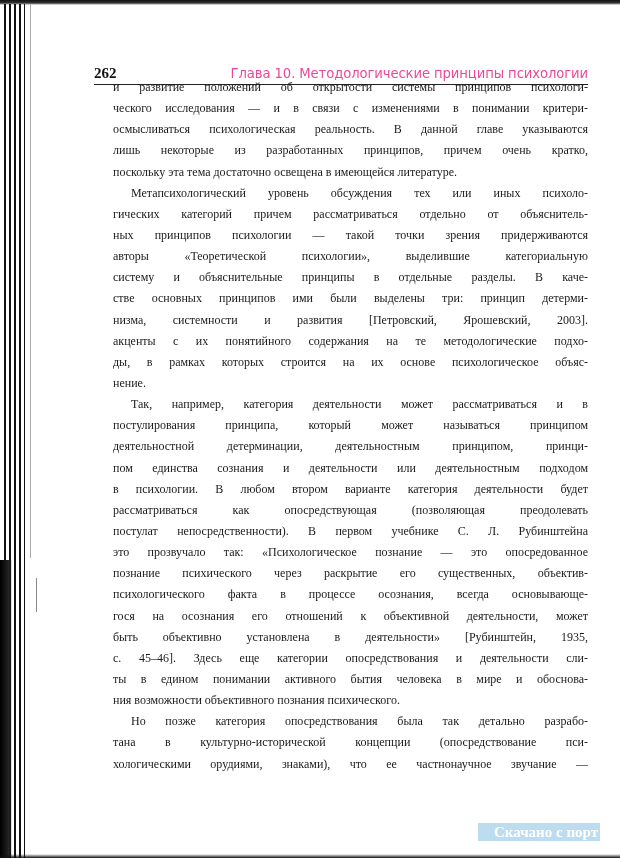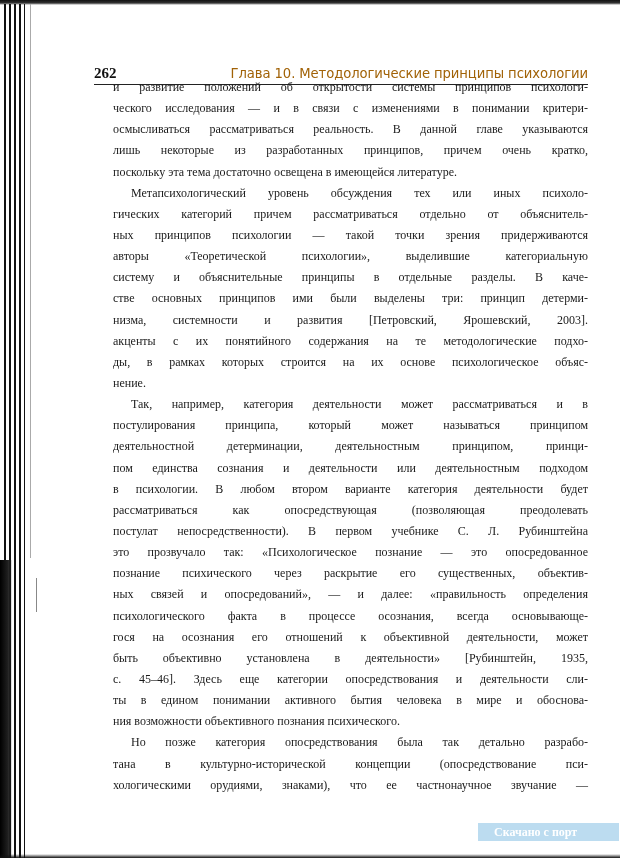--- a/index.html
+++ b/index.html
@@ -31,40 +31,40 @@
   .running-head {
     position: absolute; left: 94px; top: 44px; width: 494px; height: 22px;
     border-bottom: 1.5px solid #222;
     display: flex; justify-content: space-between; align-items: flex-end; margin-top: 18px;
   }
   .page-number {
     font-family: "Liberation Serif", serif; font-weight: bold; font-size: 15px; color: #111;
     padding-bottom: 2px;
   }
   .chapter-title {
-    font-family: "DejaVu Sans", sans-serif; font-size: 13.2px; color: #a16207;
+    font-family: "DejaVu Sans", sans-serif; font-size: 13.2px; color: #ec4899;
     padding-bottom: 3px; letter-spacing: -0.1px;
   }
 
   .body-text {
     position: absolute; left: 113px; top: 77px; width: 475px;
     font-size: 12px; line-height: 21.15px;
   }
   .line {
     display: block; white-space: nowrap; text-align: justify; text-align-last: justify;
     height: 21.15px; overflow: visible;
   }
   .line.last { text-align-last: left; }
   .line.indent { text-indent: 18px; }
 
   .watermark {
-    position: absolute; left: 478px; top: 823px; width: 141px; height: 18px;
+    position: absolute; left: 478px; top: 823px; width: 122px; height: 18px;
     background: #bcdcf0;
     color: #ffffff; font-family: "Liberation Serif", serif; font-weight: bold;
-    font-size: 12px; line-height: 18px; padding-left: 16px; box-sizing: border-box;
+    font-size: 15px; line-height: 18px; padding-left: 16px; box-sizing: border-box;
     white-space: nowrap; overflow: hidden;
   }
 </style>
 </head>
 <body>
 
 <div class="top-shadow"></div>
 <div class="page-edges">
   <div class="edge-line" style="left:4px;"></div>
   <div class="edge-line" style="left:9px;"></div>
@@ -79,21 +79,21 @@
 
 <div class="running-head">
   <span class="page-number">262</span>
   <span class="chapter-title">Глава 10. Методологические принципы психологии</span>
 </div>
 
 <div class="body-text" id="body-text">
     <div>
       <span class="line">и развитие положений об открытости системы принципов психологи-</span>
       <span class="line">ческого исследования — и в связи с изменениями в понимании критери-</span>
-      <span class="line">осмысливаться рассматриваться реальность. В данной главе указываются</span>
+      <span class="line">осмысливаться психологическая реальность. В данной главе указываются</span>
       <span class="line">лишь некоторые из разработанных принципов, причем очень кратко,</span>
       <span class="line last">поскольку эта тема достаточно освещена в имеющейся литературе.</span>
     </div>
     <div>
       <span class="line indent">Метапсихологический уровень обсуждения тех или иных психоло-</span>
       <span class="line">гических категорий причем рассматриваться отдельно от объяснитель-</span>
       <span class="line">ных принципов психологии — такой точки зрения придерживаются</span>
       <span class="line">авторы «Теоретической психологии», выделившие категориальную</span>
       <span class="line">систему и объяснительные принципы в отдельные разделы. В каче-</span>
       <span class="line">стве основных принципов ими были выделены три: принцип детерми-</span>
@@ -105,21 +105,20 @@
     <div>
       <span class="line indent">Так, например, категория деятельности может рассматриваться и в</span>
       <span class="line">постулирования принципа, который может называться принципом</span>
       <span class="line">деятельностной детерминации, деятельностным принципом, принци-</span>
       <span class="line">пом единства сознания и деятельности или деятельностным подходом</span>
       <span class="line">в психологии. В любом втором варианте категория деятельности будет</span>
       <span class="line">рассматриваться как опосредствующая (позволяющая преодолевать</span>
       <span class="line">постулат непосредственности). В первом учебнике С. Л. Рубинштейна</span>
       <span class="line">это прозвучало так: «Психологическое познание — это опосредованное</span>
       <span class="line">познание психического через раскрытие его существенных, объектив-</span>
-      <span class="line">ных связей и опосредований», — и далее: «правильность определения</span>
       <span class="line">психологического факта в процессе осознания, всегда основывающе-</span>
       <span class="line">гося на осознания его отношений к объективной деятельности, может</span>
       <span class="line">быть объективно установлена в деятельности» [Рубинштейн, 1935,</span>
       <span class="line">с. 45–46]. Здесь еще категории опосредствования и деятельности сли-</span>
       <span class="line">ты в едином понимании активного бытия человека в мире и обоснова-</span>
       <span class="line last">ния возможности объективного познания психического.</span>
     </div>
     <div>
       <span class="line indent">Но позже категория опосредствования была так детально разрабо-</span>
       <span class="line">тана в культурно-исторической концепции (опосредствование пси-</span>

